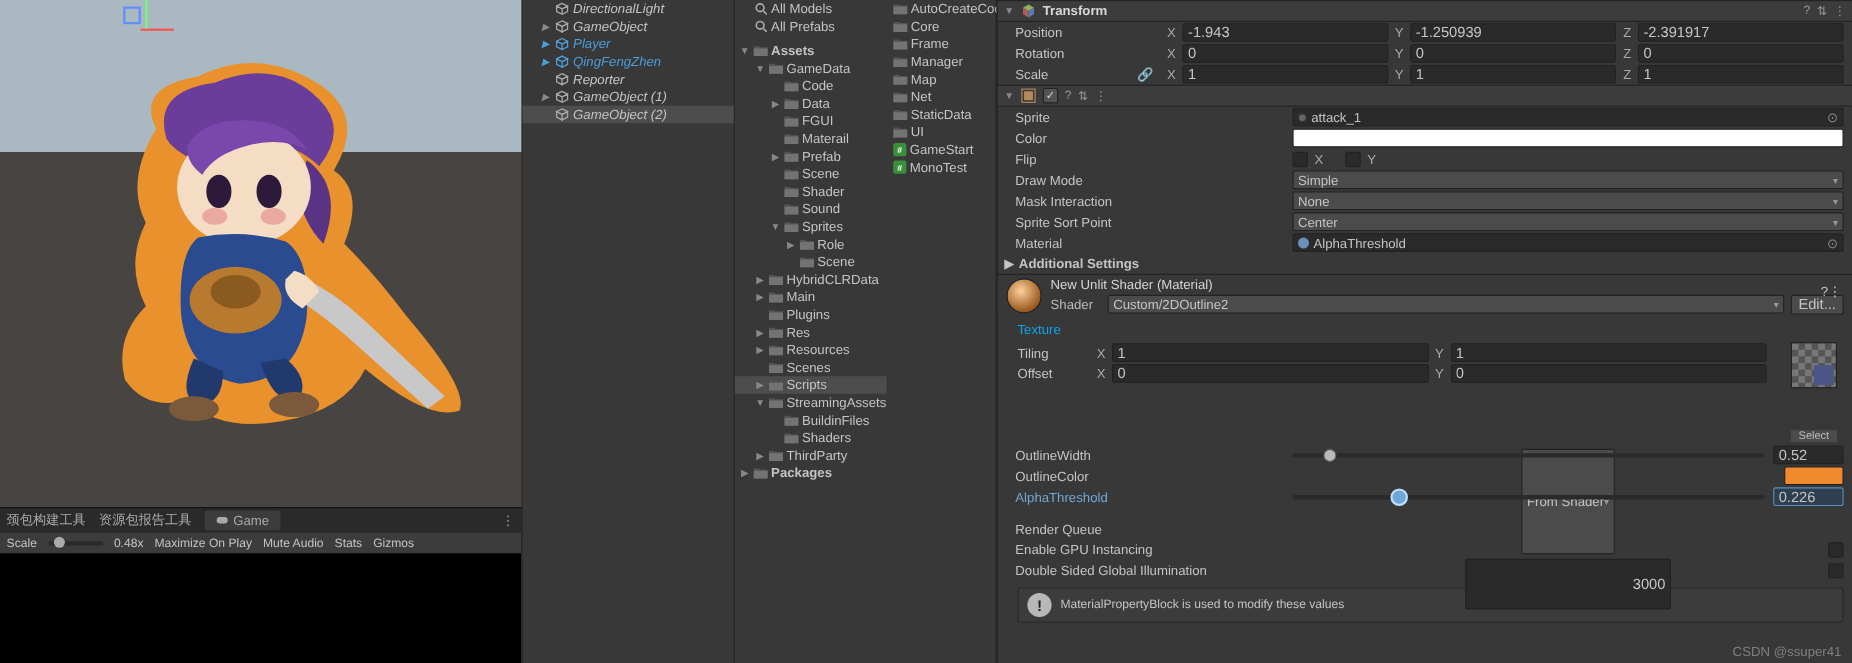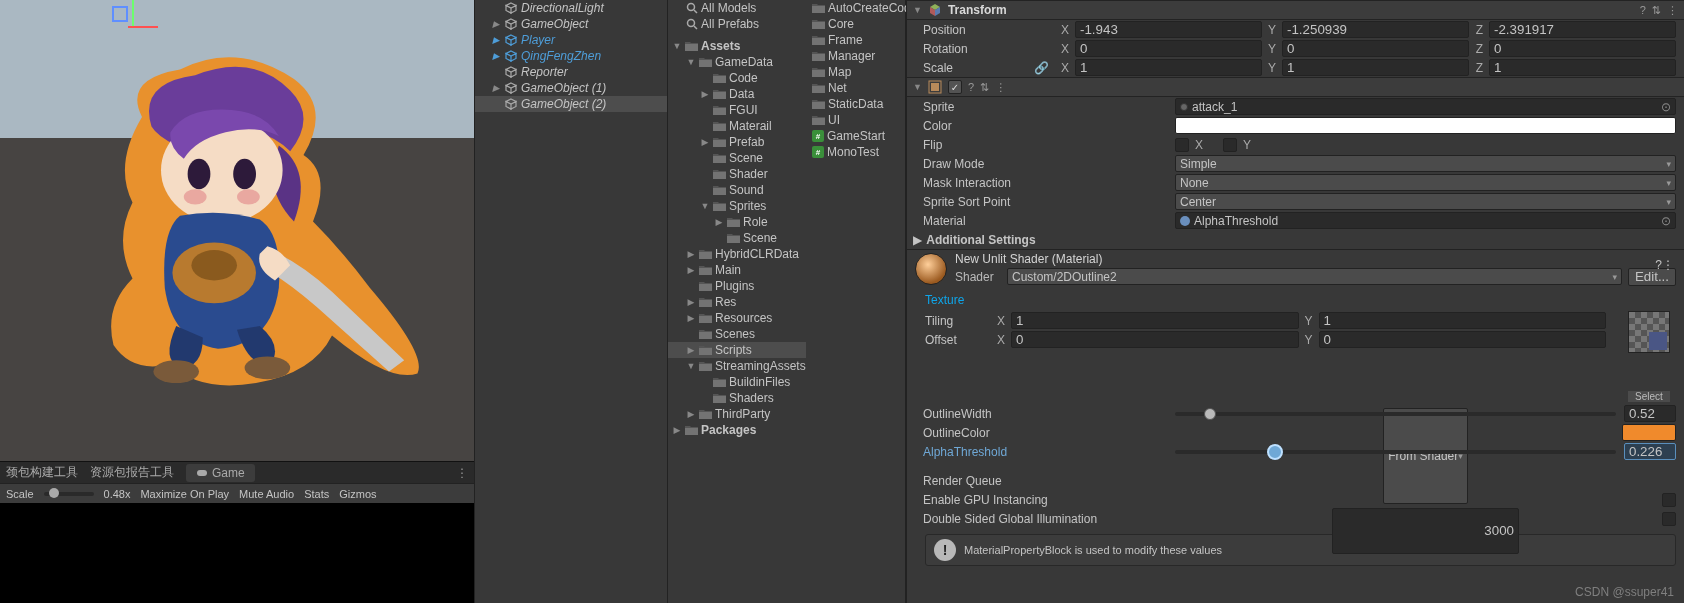--- a/index.html
+++ b/index.html
@@ -88,21 +88,21 @@
 .tex-left { flex:1;}
 .tex-thumb-col { width:54px; display:flex; flex-direction:column; align-items:center; gap:2px;}
 .tex-swatch { width:42px; height:42px; background: repeating-conic-gradient(#555 0 25%, #777 0 50%) 0 0/12px 12px; border:1px solid #222; position:relative;}
 .tex-swatch::after { content:''; position:absolute; right:2px; bottom:2px; width:18px; height:18px; background:#4a5685; }
 .tex-select { font-size:10px; color:#bbb; background:#4b4b4b; width:42px; text-align:center; cursor:pointer;margin-top:36px;}
 
 .slider-wrap { flex:1; display:flex; align-items:center; gap:8px;}
 .slider-track { flex:1; height:4px; background:#2a2a2a; border-radius:2px; position:relative;}
 .slider-thumb { position:absolute; top:50%; transform:translate(-50%,-50%); width:12px; height:12px; border-radius:50%; background:#bababa; border:1px solid #555;}
 .slider-thumb.blue { background:#6fa8d6; border:2px solid #bde0ff; width:16px; height:16px;}
-.slider-val { width:52px; }
+.slider-val { width:64px; }
 .slider-val input { width:100%; background:#2a2a2a; border:1px solid #222; color:#c4c4c4; height:17px; padding:0 4px; border-radius:2px;}
 .slider-val.sel input { border:1px solid #5a8fbd; background:#2d3f50;}
 
 .info-msg { display:flex; align-items:center; gap:8px; background:#3c3c3c; border:1px solid #282828; border-radius:3px; margin:6px 8px 0 18px; padding:4px 8px; font-size:11px;}
 .info-msg .bubble { width:22px; height:22px; border-radius:50%; background:#b8b8b8; display:flex; align-items:center; justify-content:center; color:#222; font-weight:bold; font-size:14px;}
 .watermark { position:absolute; right:10px; bottom:4px; color:#7f7f7f; font-size:12px;}
 </style>
 </head>
 <body>
 

